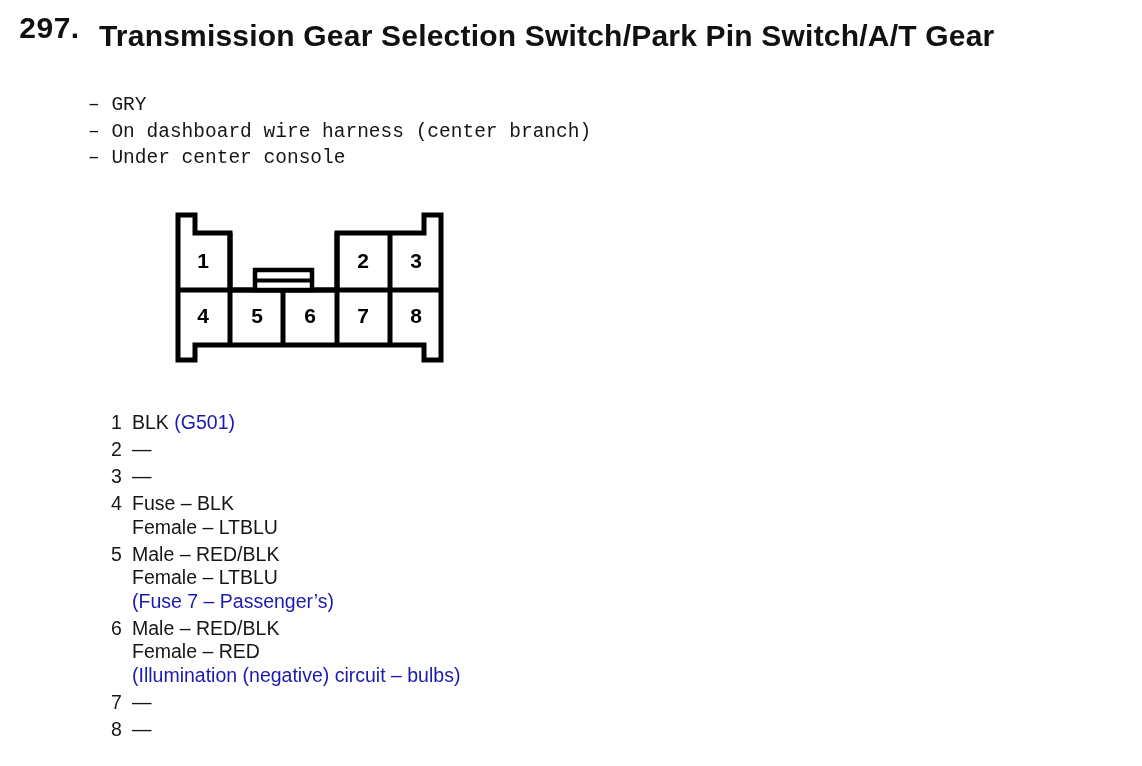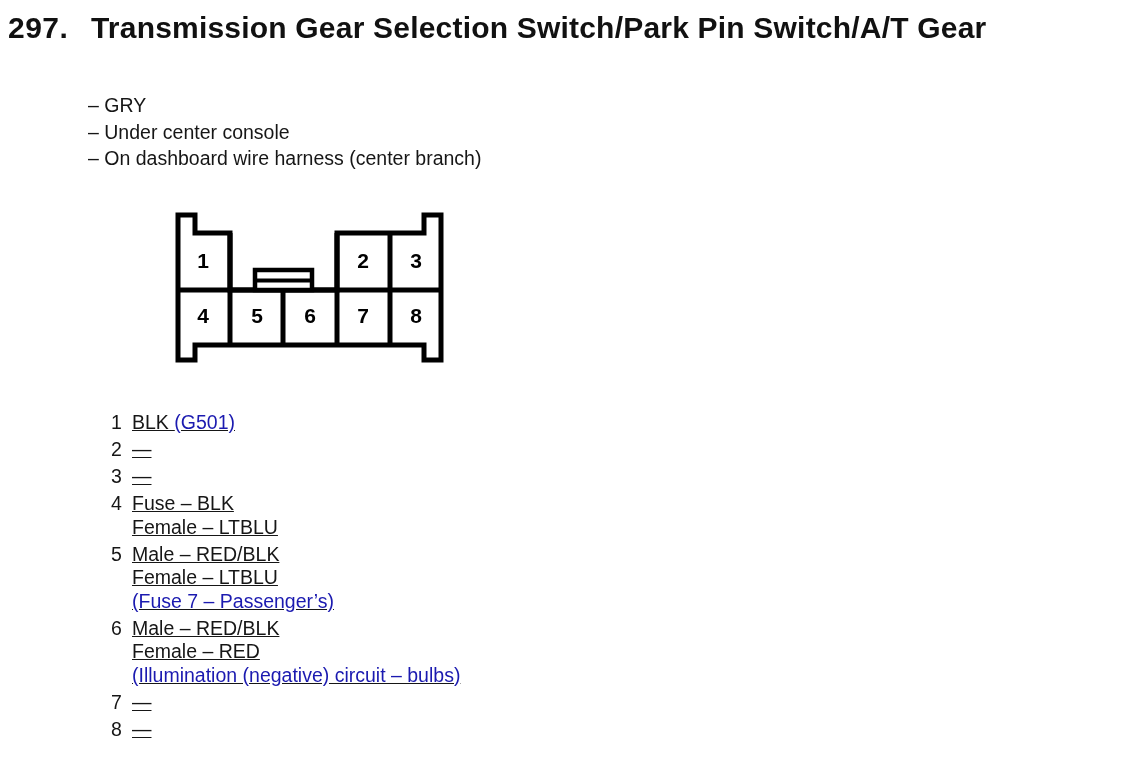--- a/index.html
+++ b/index.html
@@ -3,48 +3,48 @@
 <meta charset="utf-8">
 <style>
   html,body{margin:0;padding:0;}
   body{
     width:1142px;height:766px;background:#ffffff;overflow:hidden;position:relative;
     font-family:"Liberation Sans", sans-serif;color:#111111;
     -webkit-font-smoothing:antialiased;
   }
   .title-row{position:absolute;left:8px;top:7px;display:flex;align-items:flex-start;}
   .section-number{
-    font-size:30px;font-weight:bold;line-height:41px;letter-spacing:0.5px;width:83px;flex:0 0 83px;
+    font-size:30px;font-weight:bold;line-height:41px;letter-spacing:0.5px;width:83px;flex:0 0 83px;text-align:center;
   }
   .page-title{
-    margin:0;font-size:30px;font-weight:bold;line-height:41px;letter-spacing:0.2px;max-width:1050px;
+    margin:8px;font-size:30px;font-weight:bold;line-height:41px;letter-spacing:0.2px;max-width:1050px;
   }
-  .details{position:absolute;left:88px;top:92px;}
+  .details{position:absolute;left:88px;top:92px;font-family:Liberation Mono, monospace;}
   .detail-line{font-size:19.5px;line-height:26.5px;color:#161616;}
   .connector-svg{position:absolute;left:158px;top:199px;}
   .pin-list{position:absolute;left:111px;top:411px;}
   .pin{display:flex;margin-bottom:3.5px;}
   .pin-num{flex:0 0 21px;width:21px;font-size:19.5px;line-height:23.5px;color:#161616;}
   .pin-lines{flex:1;}
-  .pin-line{font-size:19.5px;line-height:23.5px;color:#161616;white-space:nowrap;text-decoration:underline;}
+  .pin-line{font-size:19.5px;line-height:23.5px;color:#161616;white-space:nowrap;}
   .blue{color:var(--blue,#1b1ab0);}
   .svg-num{font-family:"Liberation Sans",sans-serif;font-size:21px;font-weight:bold;fill:#000;}
 </style>
 </head>
 <body>
 
 <div class="title-row">
   <span class="section-number">297.</span>
   <h1 class="page-title"><span>Transmission Gear Selection Switch/Park Pin Switch/A/T Gear</span><br></h1>
 </div>
 
 <div class="details">
   <div class="detail-line">– GRY</div>
+  <div class="detail-line">– On dashboard wire harness (center branch)</div>
   <div class="detail-line">– Under center console</div>
-  <div class="detail-line">– On dashboard wire harness (center branch)</div>
 </div>
 
 <svg class="connector-svg" width="300" height="175" viewBox="0 0 300 175">
 
   <path d="M20 16 H37 V34 H72 V91 H179 V34 H266 V16 H283 V161 H266 V146 H37 V161 H20 Z" fill="none" stroke="#000" stroke-width="5" stroke-linejoin="miter"></path>
 
   <path d="M20 91 H283" stroke="#000" stroke-width="5"></path>
 
   <path d="M72 34 V146" stroke="#000" stroke-width="5"></path>
   <path d="M125 91 V146" stroke="#000" stroke-width="5"></path>

